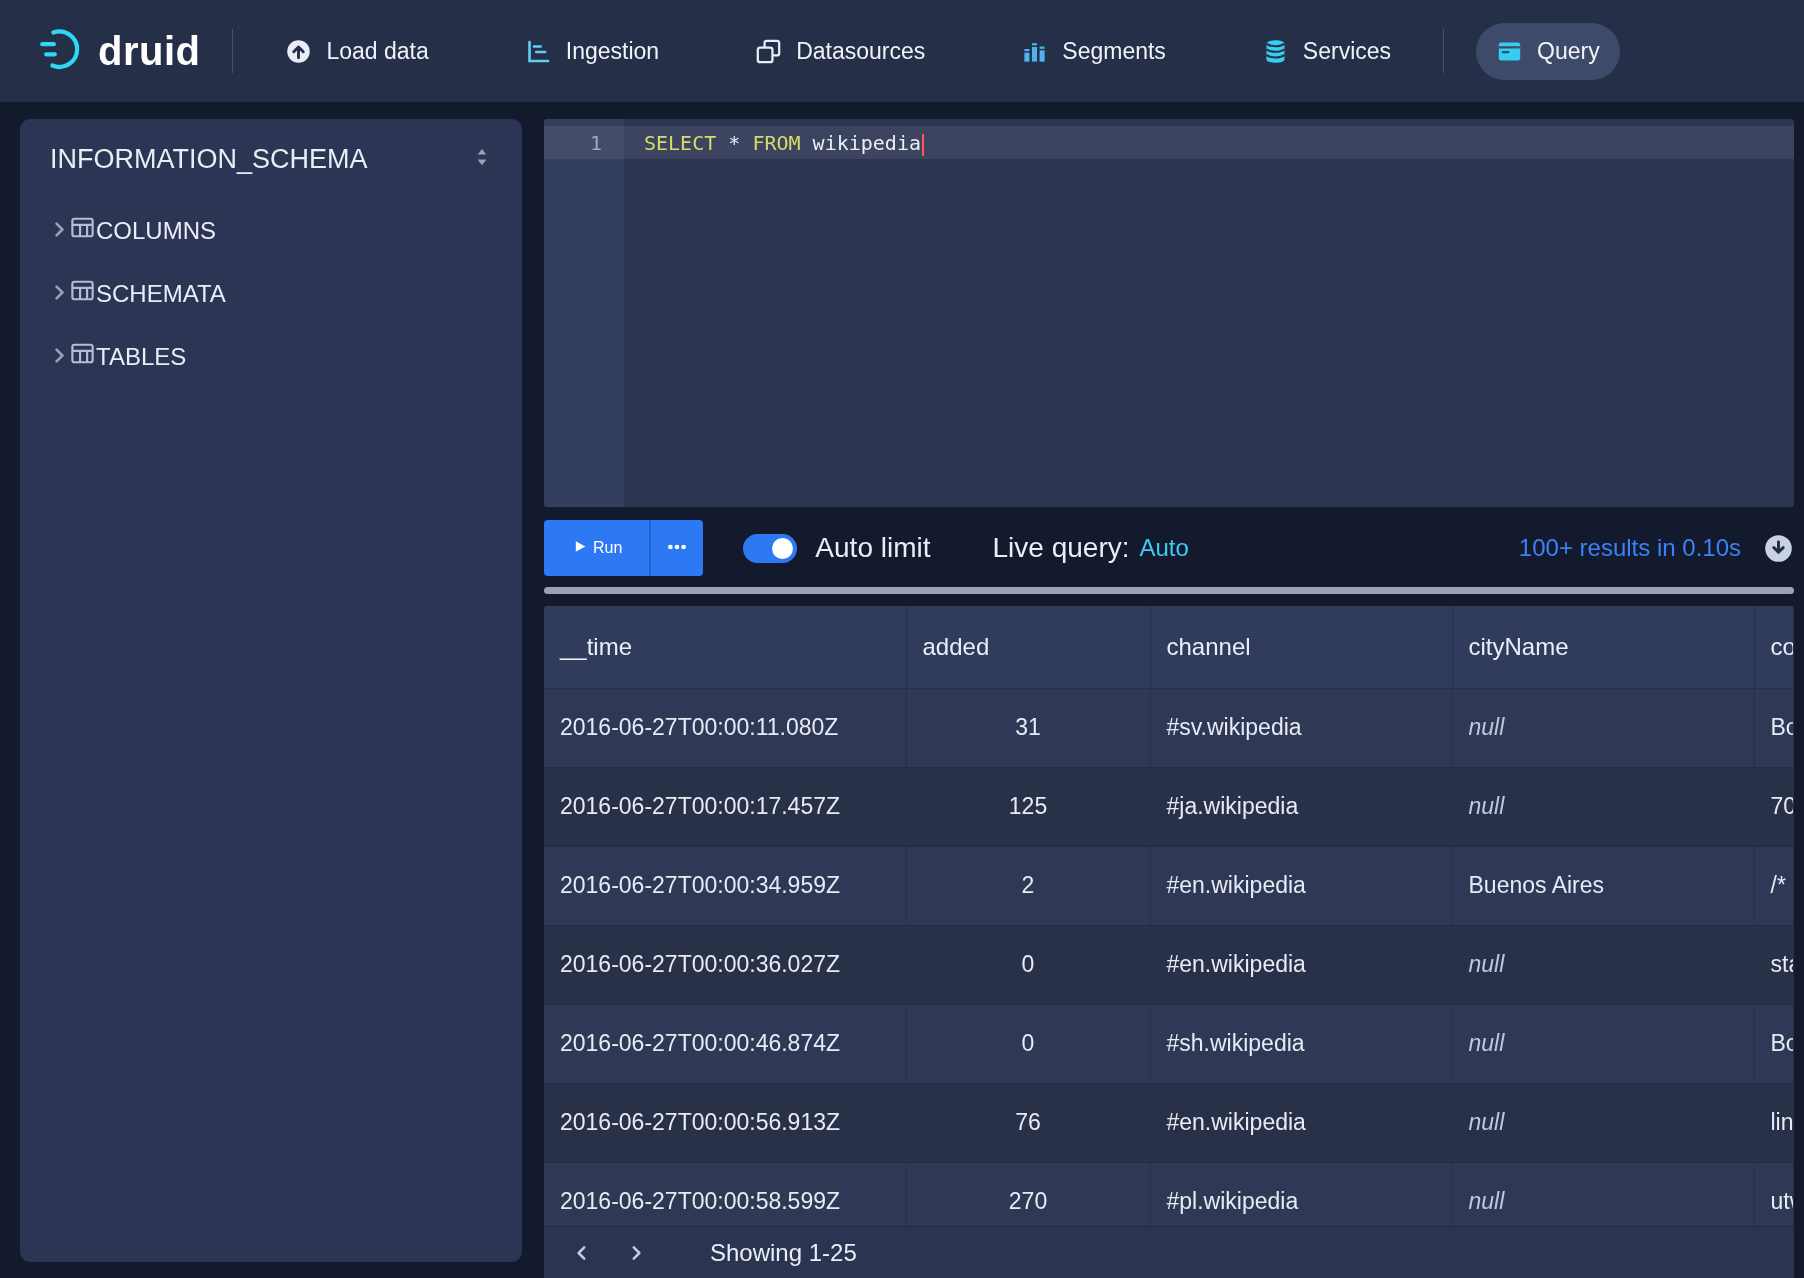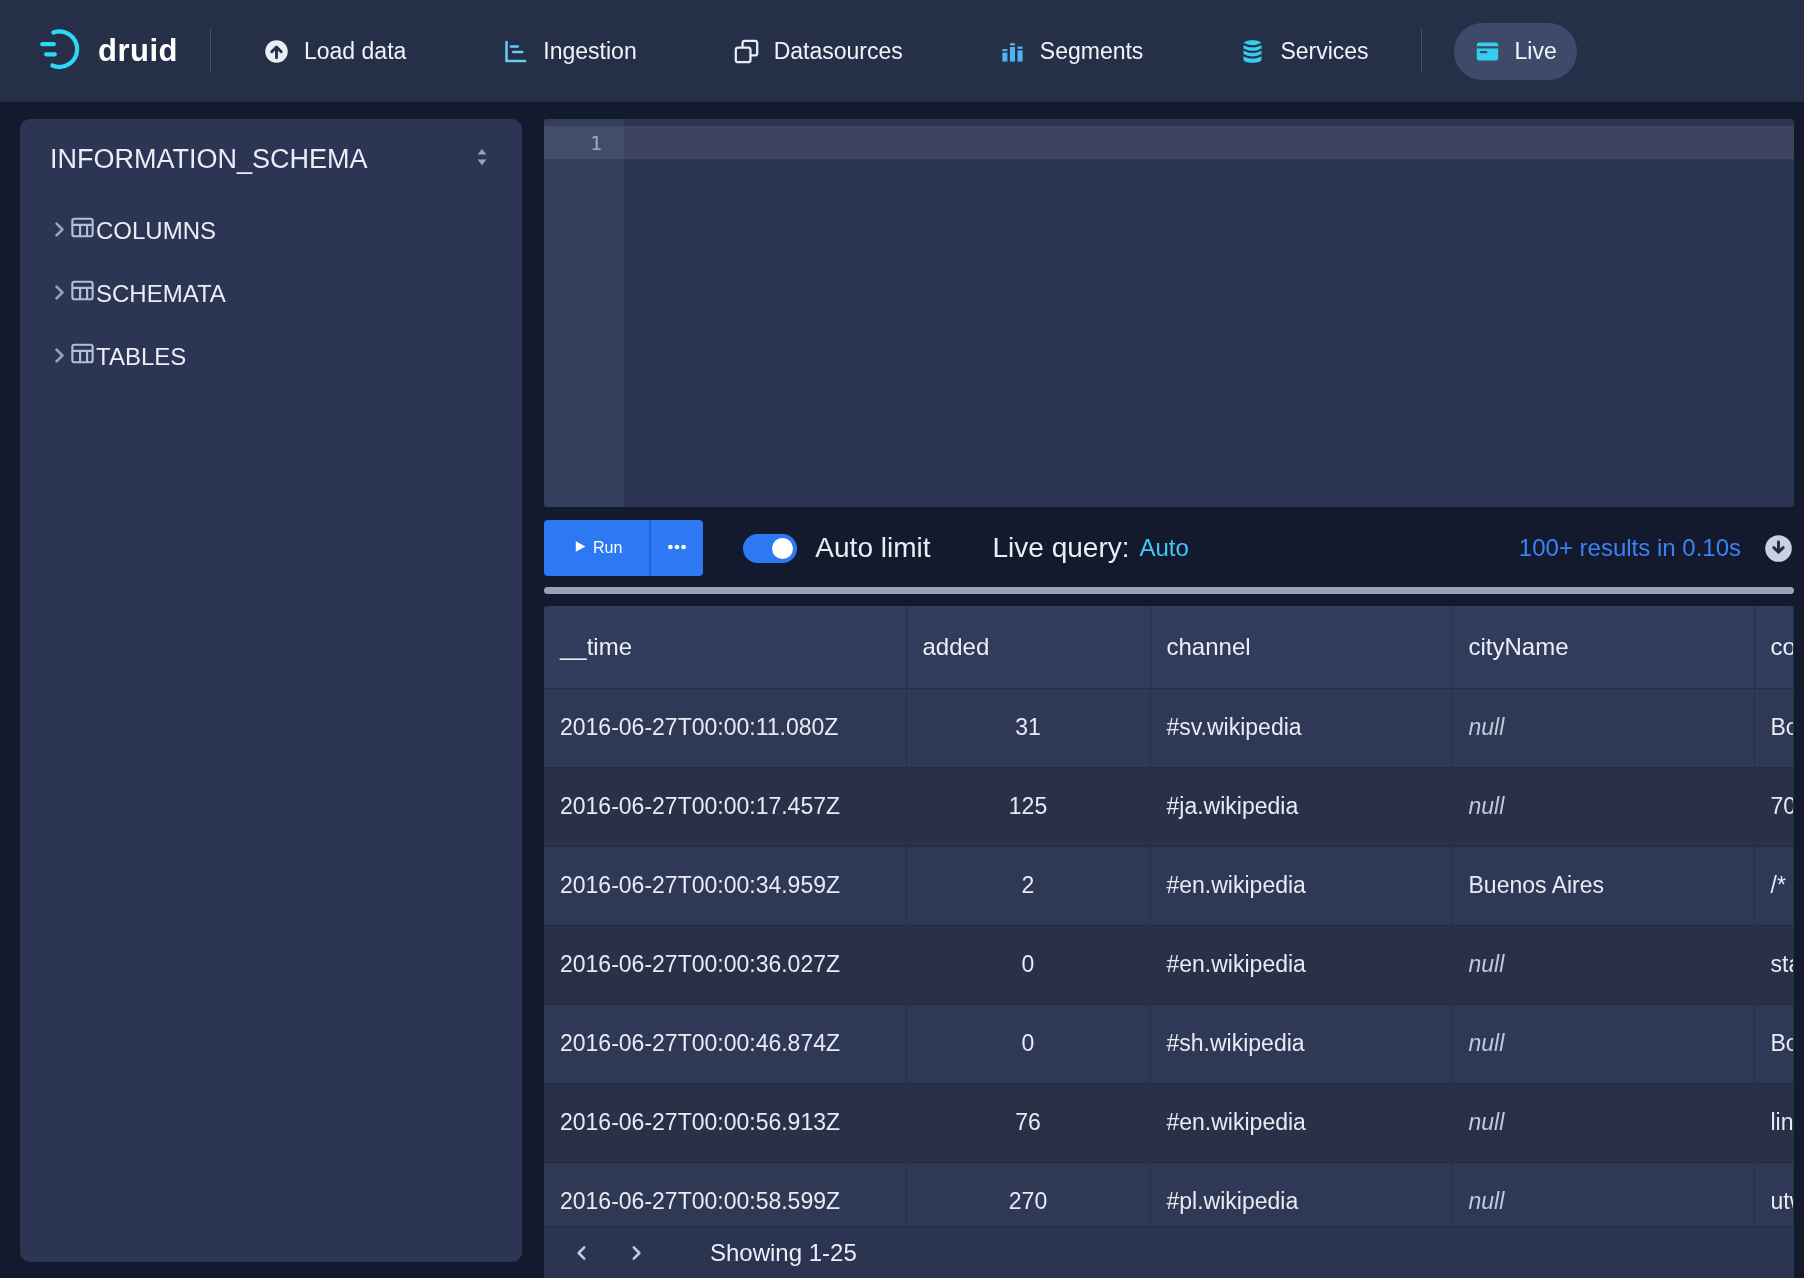--- a/index.html
+++ b/index.html
@@ -5,21 +5,21 @@
   * { box-sizing: border-box; }
   html,body { margin:0; padding:0; }
   body {
     width:1804px; height:1278px; overflow:hidden;
     background:#141a2d; color:#e6eaf3;
     font-family:"Liberation Sans", sans-serif;
   }
   
   .topbar { height:102px; background:#252f48; display:flex; align-items:center; padding:0 36px 0 38px; }
   .brand { display:flex; align-items:center; gap:14px; cursor:pointer; }
-  .brand-text { font-size:31px; font-weight:600; letter-spacing:.5px; color:#ffffff; }
+  .brand-text { font-size:40px; font-weight:600; letter-spacing:.5px; color:#ffffff; }
   .topbar-divider { width:1px; height:44px; background:#47506e; margin:0 32px; }
   .nav { display:flex; align-items:center; gap:56px; }
   .nav-item { display:flex; align-items:center; gap:14px; font-size:23px; color:#f0f3f8; cursor:pointer; padding:15px 20px; border-radius:30px; white-space:nowrap; }
   .nav-item.active { background:#3e4a69; }
   .nav-item svg { display:block; }
   
   .content { display:flex; gap:22px; padding:17px 10px 0 20px; height:1176px; align-items:stretch; }
   
   .sidebar { width:502px; flex-shrink:0; background:#2c3553; border-radius:10px; padding-top:24px; margin-bottom:16px; }
   .sidebar-header { display:flex; align-items:center; justify-content:space-between; padding:0 26px 0 30px; margin-bottom:24px; }
@@ -136,21 +136,21 @@
   </div>
   <div class="topbar-divider"></div>
   <div class="nav-item active">
     <span>
       <svg width="27" height="27" viewBox="0 0 24 24">
         <rect x="2.5" y="4" width="19" height="16" rx="2" fill="#35cdf0"></rect>
         <path d="M2.5 8.3h19" stroke="#3e4a69" stroke-width="2"></path>
         <path d="M6 12.5h5" stroke="#3e4a69" stroke-width="2" stroke-linecap="round"></path>
       </svg>
     </span>
-    <span>Live</span>
+    <span>Query</span>
   </div>
 </div>
 
 <div class="content">
 
   <div class="sidebar">
     <div class="sidebar-header">
       <span class="sidebar-title">INFORMATION_SCHEMA</span>
       <span class="sort-btn">
         <svg width="20" height="20" viewBox="0 0 16 16" fill="#98a2bb">
@@ -203,20 +203,21 @@
     </div>
   </div>
 
   <div class="main">
 
     <div class="editor">
       <div class="active-line"></div>
       <div class="gutter">
         <div>1</div>
       </div>
+      <div class="code"><span class="kw">SELECT</span><span> * </span><span class="kw">FROM</span><span> wikipedia</span><span class="caret"></span></div>
     </div>
 
     <div class="toolbar">
       <div class="run-group">
         <button class="run-btn">
           <span>
             <svg width="17" height="17" viewBox="0 0 16 16">
                 <path d="M4.5 3v10l9-5z" fill="#ffffff"></path>
               </svg>
           </span>

